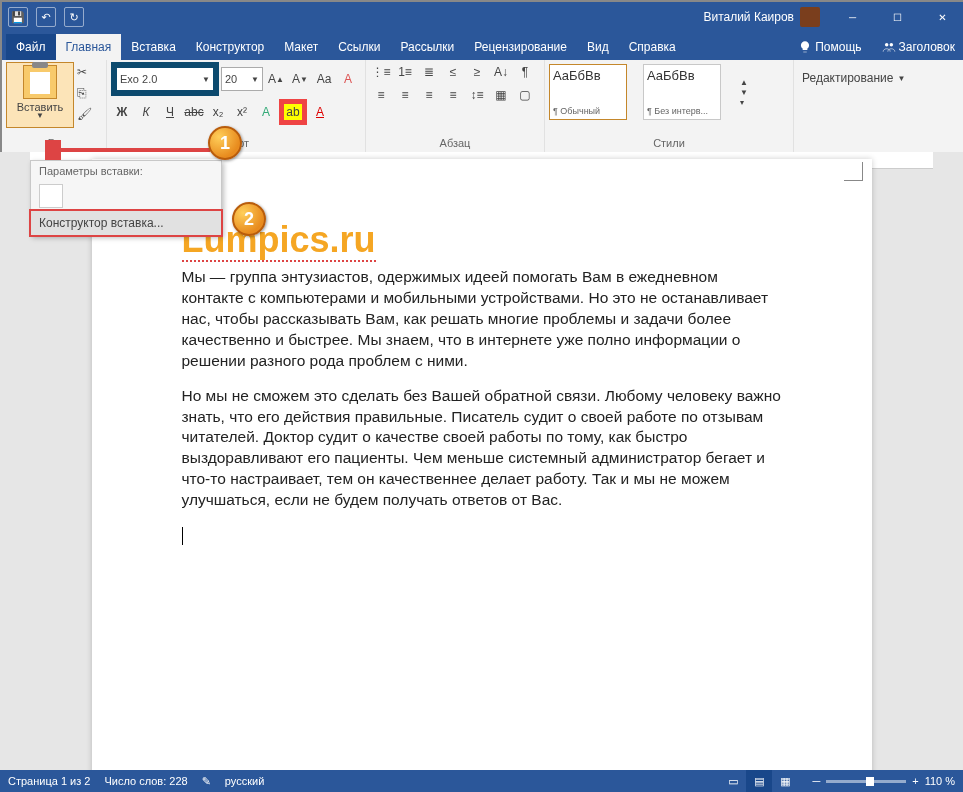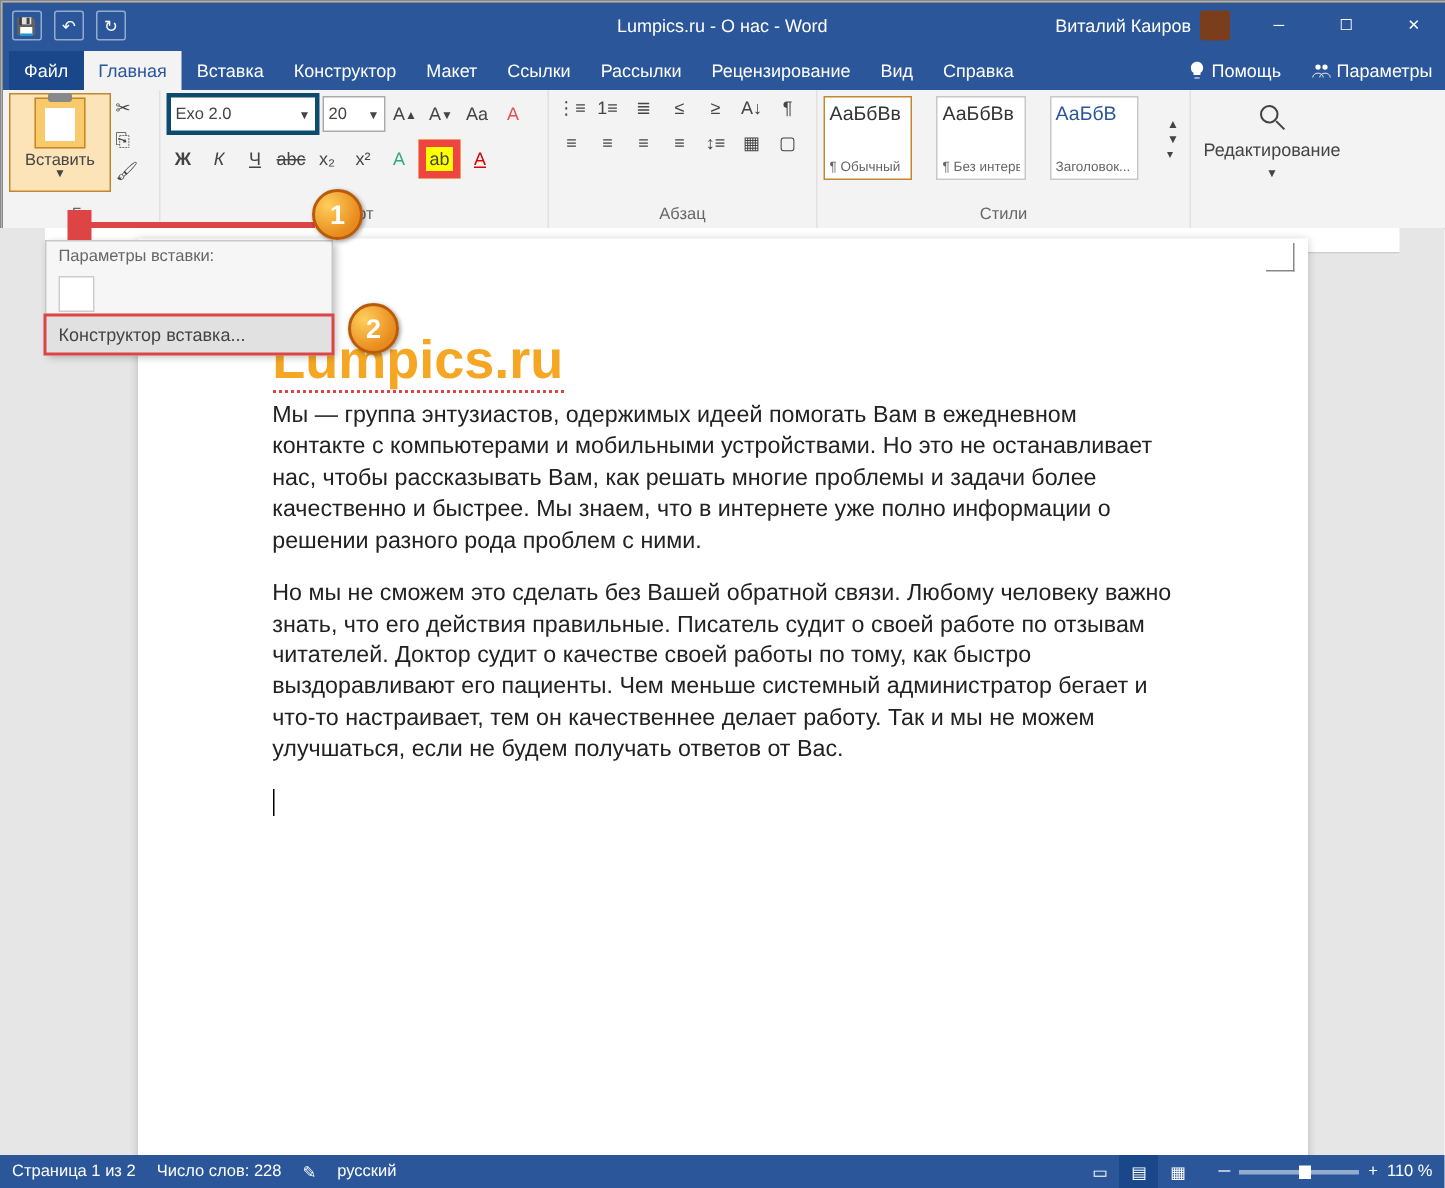--- a/index.html
+++ b/index.html
@@ -24,29 +24,29 @@
 .group-label{font-size:11px;color:#666;text-align:center;padding:2px 0 3px 0;margin-top:auto}
 .paste-big{display:flex;flex-direction:column;align-items:center;border:1px solid #c4872b;background:#fce4b8;padding:2px 6px;width:54px}
 .paste-ico{width:32px;height:32px;background:#f8ca6b;border:1px solid #c4872b;position:relative;margin-bottom:2px}
 .paste-ico::before{content:"";position:absolute;top:-4px;left:8px;width:16px;height:6px;background:#888;border-radius:2px}
 .paste-ico::after{content:"";position:absolute;top:6px;left:6px;width:20px;height:22px;background:#fff}
 .paste-big .lbl{font-size:11px}
 .paste-big .drop{font-size:8px;margin-top:-2px}
 .side-btns{display:flex;flex-direction:column;gap:3px;padding:3px}
 .side-btns div{width:18px;height:18px}
 .font-group .row{display:flex;align-items:center;gap:2px;margin-bottom:3px}
-.font-name{border:3px solid #0c4a6e;background:#fff;width:90px;height:20px;padding:1px 3px;font-size:11px;display:flex;align-items:center}
+.font-name{border:6px solid #0c4a6e;background:#fff;width:90px;height:20px;padding:1px 3px;font-size:11px;display:flex;align-items:center}
 .font-size{border:1px solid #ababab;background:#fff;width:34px;height:20px;padding:1px 3px;font-size:11px;display:flex;align-items:center}
 .rb{width:22px;height:20px;display:flex;align-items:center;justify-content:center;font-size:12px;color:#444}
 .para-group .row{display:flex;gap:2px;margin-bottom:3px}
 .style-box{border:1px solid #c8c8c8;background:#fff;width:70px;height:48px;font-size:10px;padding:3px;display:flex;flex-direction:column;justify-content:space-between;overflow:hidden}
 .style-preview{font-size:13px;color:#333}
 .style-box.sel{border:1px solid #c4872b;background:#fff}
 .style-box .nm{font-size:9px;color:#666;white-space:nowrap;overflow:hidden}
-.edit-btn{display:flex;flex-direction:column;align-items:center;width:100px;padding-top:5px;gap:4px}
+.edit-btn{display:flex;flex-direction:row;align-items:center;width:100px;padding-top:5px;gap:4px}
 .edit-btn svg{width:24px;height:22px;fill:none;stroke:#444;stroke-width:1.5}
 .doc-area{background:#e6e6e6;position:absolute;top:152px;left:0;right:0;bottom:22px;overflow:hidden}
 .page{background:#fff;margin:0 auto;width:780px;height:1000px;box-shadow:0 0 6px rgba(0,0,0,.2);padding:60px 90px 40px 90px;box-sizing:border-box;margin-top:-10px}
 .ruler{height:16px;background:#fff;border-bottom:1px solid #ccc;margin:0 30px}
 .h1{font-size:36px;font-weight:bold;color:#f5a623;margin:0 0 6px 0;font-family:Arial,sans-serif}
 .h1 span{border-bottom:2px dotted #d44}
 .p{font-size:15.5px;line-height:1.35;color:#222;margin:0 0 14px 0;font-family:"Segoe UI",Arial,sans-serif}
 .cursor{display:inline-block;width:1px;height:18px;background:#000;vertical-align:middle}
 .statusbar{position:absolute;bottom:0;left:0;right:0;height:22px;background:#2b579a;color:#fff;display:flex;align-items:center;font-size:11px;padding:0 8px;gap:14px}
 .statusbar .spacer{flex:1}
@@ -70,21 +70,20 @@
 </style>
 </head>
 <body>
 
 <div class="titlebar">
   <div class="qat">
     <div class="qat-icon">💾</div>
     <div class="qat-icon">↶</div>
     <div class="qat-icon">↻</div>
   </div>
-  <div class="title">Lumpics.ru - О нас  -  Word</div>
   <div class="spacer"></div>
   <div class="user">
     <span>Виталий Каиров</span>
     <div class="avatar"></div>
   </div>
   <div class="win-btns">
     <div class="win-btn">─</div>
     <div class="win-btn">☐</div>
     <div class="win-btn">✕</div>
   </div>
@@ -107,21 +106,21 @@
           <path d="M9 21h6v-1H9v1zm3-19C8 2 5 5 5 9c0 2.4 1.2 4.5 3 5.7V17h8v-2.3c1.8-1.2 3-3.3 3-5.7 0-4-3-7-7-7z" fill="#fff"></path>
         </svg>
         <span>Помощь</span>
       </div>
     <div class="rbtn">
         <svg viewBox="0 0 24 24">
           <circle cx="8" cy="8" r="3" fill="#fff"></circle>
           <circle cx="16" cy="8" r="3" fill="#fff"></circle>
           <path d="M2 20c0-3 3-5 6-5s6 2 6 5M10 20c0-3 3-5 6-5s6 2 6 5" stroke="#fff" fill="none"></path>
         </svg>
-        <span>Параметры</span>
+        <span>Заголовок</span>
       </div>
   </div>
 </div>
 
 <div class="ribbon">
   <div class="group" style="width:96px">
     <div style="display:flex">
       <div class="paste-big">
         <div class="paste-ico"></div>
         <div class="lbl">Вставить</div>
@@ -199,24 +198,20 @@
 
   <div class="group" style="width:240px">
     <div style="display:flex;gap:16px;padding-top:2px">
       <div class="style-box sel">
         <div class="style-preview">АаБбВв</div>
         <div class="nm">¶ Обычный</div>
       </div>
       <div class="style-box">
         <div class="style-preview">АаБбВв</div>
         <div class="nm">¶ Без интерв...</div>
-      </div>
-      <div class="style-box">
-        <div class="style-preview" style="color:#2b579a">АаБбВ</div>
-        <div class="nm">Заголовок...</div>
       </div>
       <div style="display:flex;flex-direction:column;justify-content:center;gap:1px;padding:0 3px">
         <div style="font-size:8px">▲</div>
         <div style="font-size:8px">▼</div>
         <div style="font-size:8px">▾</div>
       </div>
     </div>
     <div class="group-label">Стили</div>
   </div>
 

